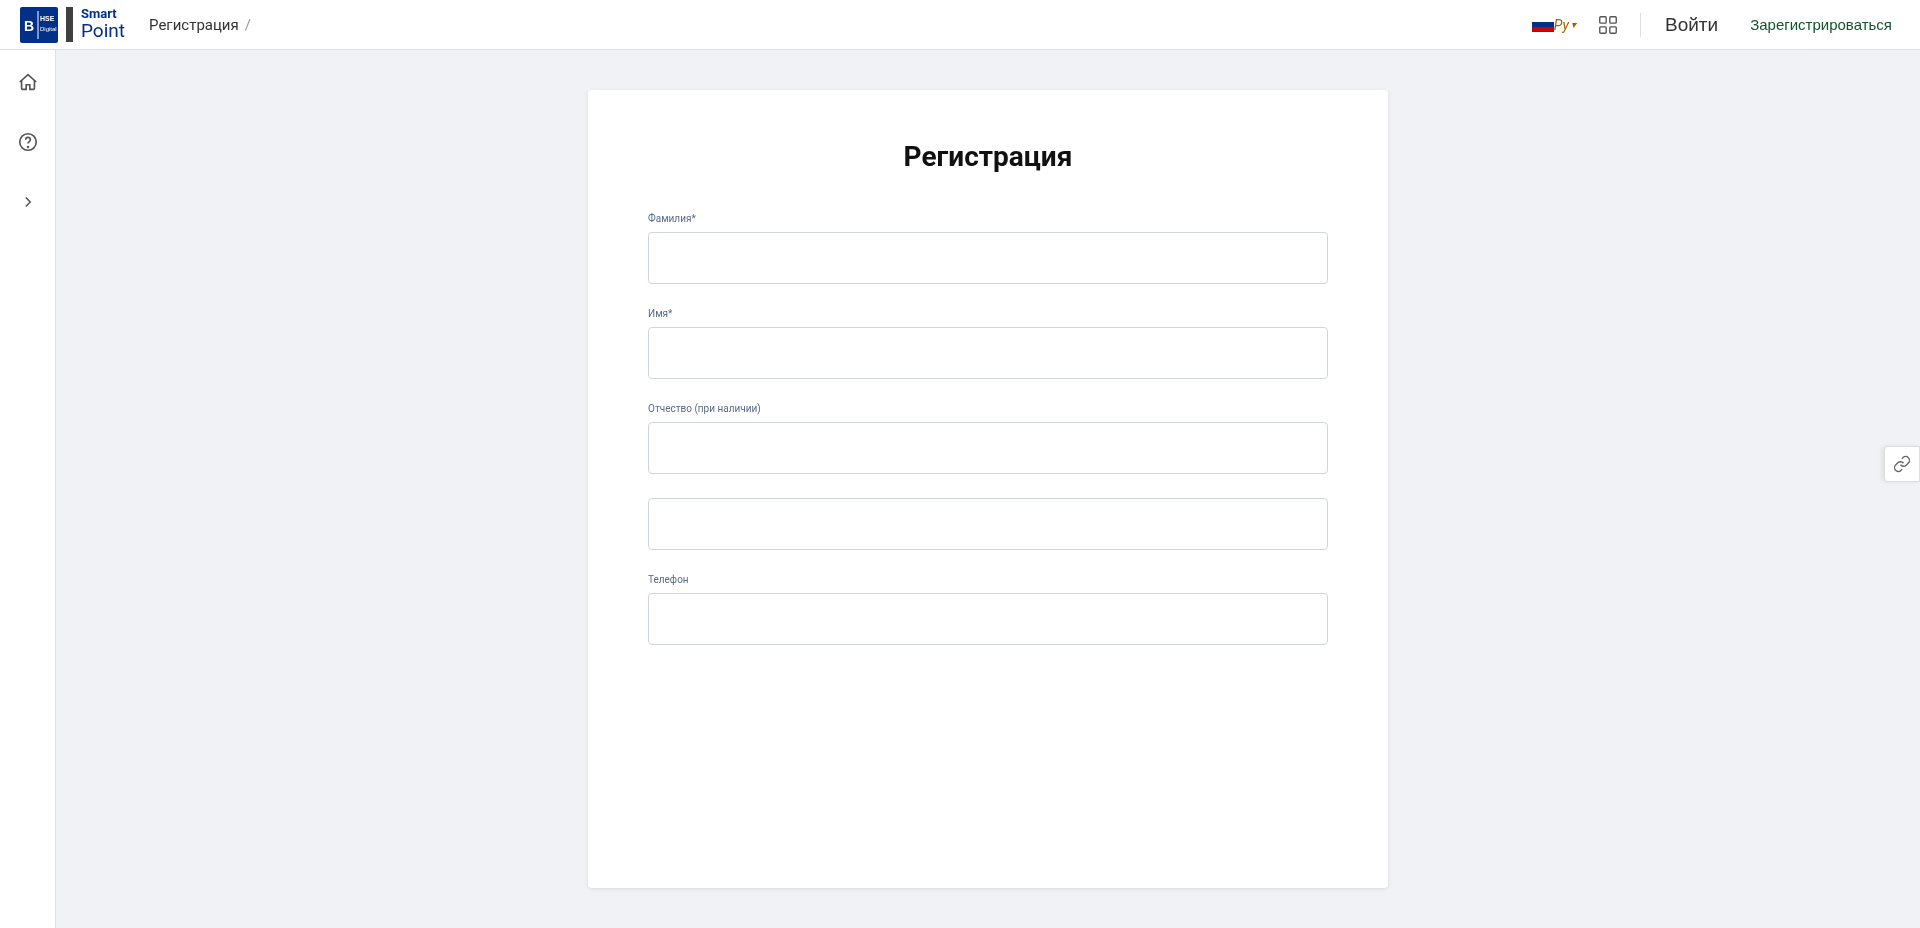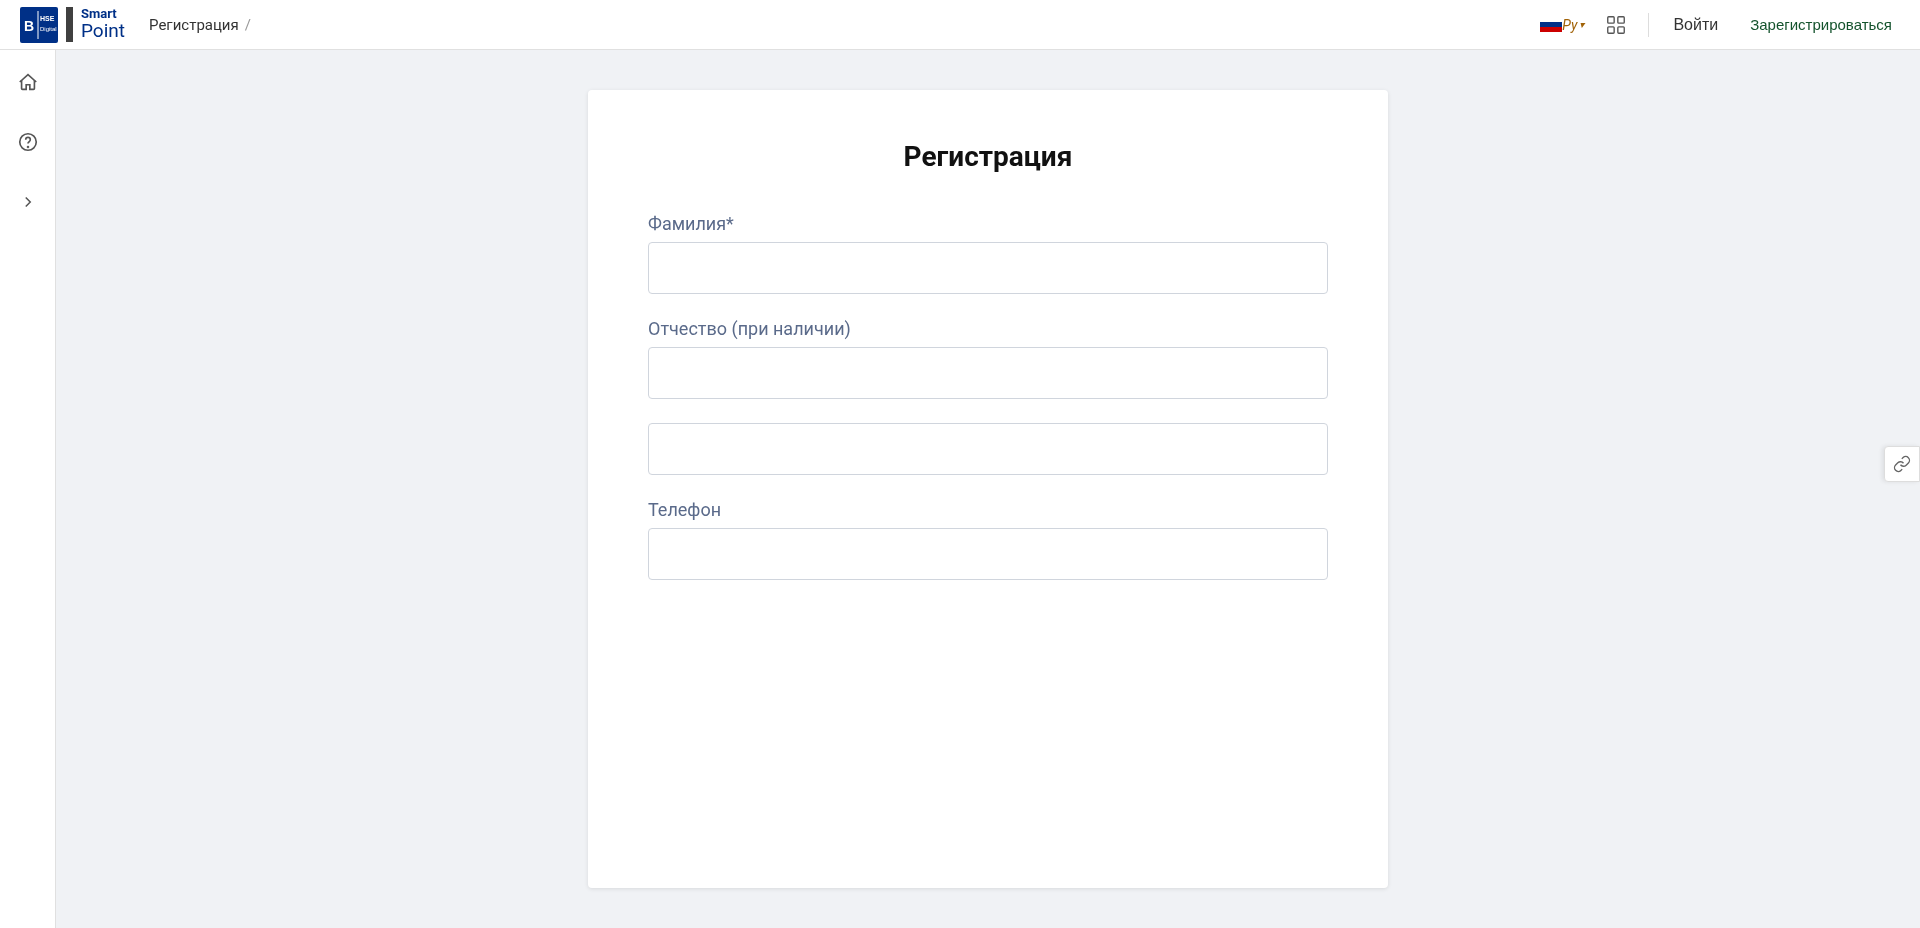--- a/index.html
+++ b/index.html
@@ -123,21 +123,21 @@
       color: #555;
     }
 
     .divider-v {
       width: 1px;
       height: 24px;
       background: #ddd;
     }
 
     .btn-login {
-      font-size: 16px;
+      font-size: 19px;
       color: #333;
       cursor: pointer;
       background: none;
       border: none;
       padding: 4px 8px;
     }
 
     .btn-register {
       font-size: 15px;
       color: #14532d;
@@ -206,21 +206,21 @@
       text-align: center;
       margin-bottom: 40px;
     }
 
     .form-group {
       margin-bottom: 24px;
     }
 
     .form-label {
       display: block;
-      font-size: 18px;
+      font-size: 10px;
       color: #5a6a8a;
       margin-bottom: 8px;
     }
 
     .form-input {
       width: 100%;
       height: 52px;
       border: 1px solid #d0d5dd;
       border-radius: 4px;
       padding: 0 16px;
@@ -345,20 +345,26 @@
     <div class="form-card">
       <h1 class="form-title">Регистрация</h1>
 
       <div class="form-group">
         <label class="form-label">
           <span>Фамилия*</span>
         </label>
         <input class="form-input" type="text" value="" style="">
       </div>
 
+      <div class="form-group">
+        <label class="form-label">
+          <span>Имя*</span>
+        </label>
+        <input class="form-input" type="text" value="" style="">
+      </div>
 
       <div class="form-group">
         <label class="form-label">
           <span>Отчество (при наличии)</span>
         </label>
         <input class="form-input" type="text" value="" style="">
       </div>
 
       <div class="form-group">
         <input class="form-input" type="email" value="" style="">

